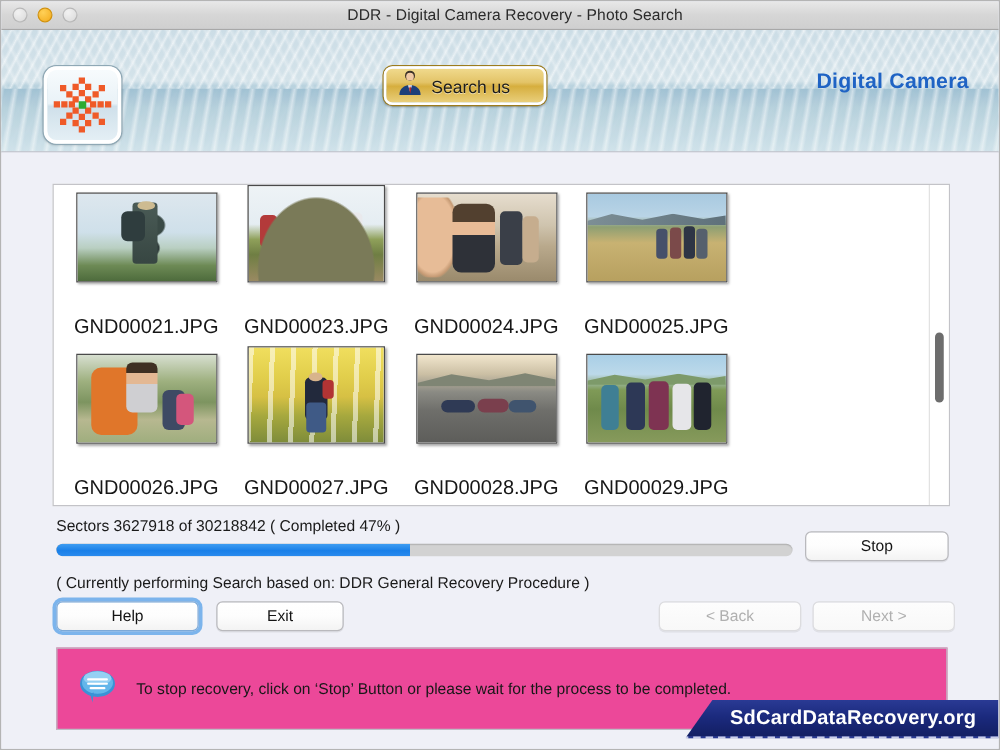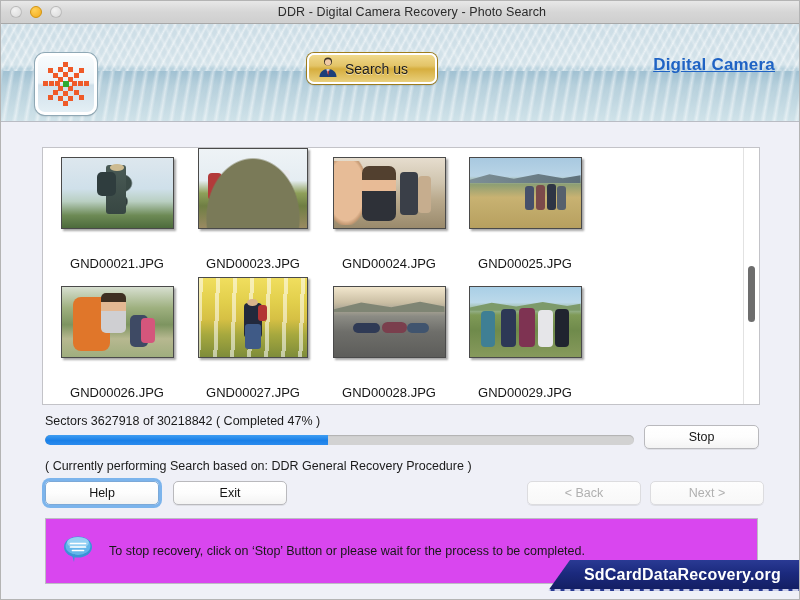--- a/index.html
+++ b/index.html
@@ -136,21 +136,20 @@
     color: #ffffff;
     -webkit-text-stroke: 2px #f4622a;
     text-shadow: 0 1px 1px rgba(255,255,255,.7);
   }
   .brand-sub {
     margin-top: 7px;
     font-size: 17px;
     font-weight: bold;
     color: #1f63c4;
     letter-spacing: .2px;
-    text-decoration: underline;
   }
 
   
   .body-area {
     position: relative;
     height: 478px;
     background: #eff0f7;
     padding: 0;
   }
 
@@ -191,21 +190,21 @@
     width: 113px;
     height: 72px;
     border: 1px solid #4a4a4a;
     box-shadow: 1.5px 1.5px 2px rgba(0,0,0,.35);
     box-sizing: border-box;
     overflow: hidden;
     position: relative;
   }
   .thumb-img.tall { width: 110px; height: 97px; }
   .thumb-label {
-    font-size: 13px;
+    font-size: 16px;
     color: #161616;
     margin-top: 27px;
     margin-bottom: 6px;
     white-space: nowrap;
   }
 
   
   .ph { position:absolute; inset:0; }
 
   .scrollbar {
@@ -289,32 +288,32 @@
     background: linear-gradient(to bottom, #fdfdfd, #f8f8f8);
     cursor: default;
   }
   .btn.focus {
     box-shadow: 0 0 0 3px rgba(86,160,232,.75);
     border-color: #7ca9d8;
   }
 
   .btn-row { position: absolute; top: 359px; left: 44px; }
   .help-btn { position: absolute; left: 0;   top: 0; width: 114px; height: 24px; }
-  .exit-btn { position: absolute; left: 128px; top: 0; width: 114px; height: 24px; }
+  .exit-btn { position: absolute; left: 128px; top: 0; width: 102px; height: 24px; }
   .back-btn { position: absolute; left: 482px; top: 0; width: 114px; height: 24px; }
   .next-btn { position: absolute; left: 605px; top: 0; width: 114px; height: 24px; }
 
   
   .info-box {
     position: absolute;
     left: 44px;
     top: 396px;
     width: 713px;
     height: 66px;
-    background: #d946ef;
+    background: #ec4899;
     border: 1px solid #bcbcc4;
     box-sizing: border-box;
     display: flex;
     align-items: center;
     padding-left: 16px;
     gap: 13px;
   }
   .info-text {
     font-size: 12.5px;
     color: #181818;

